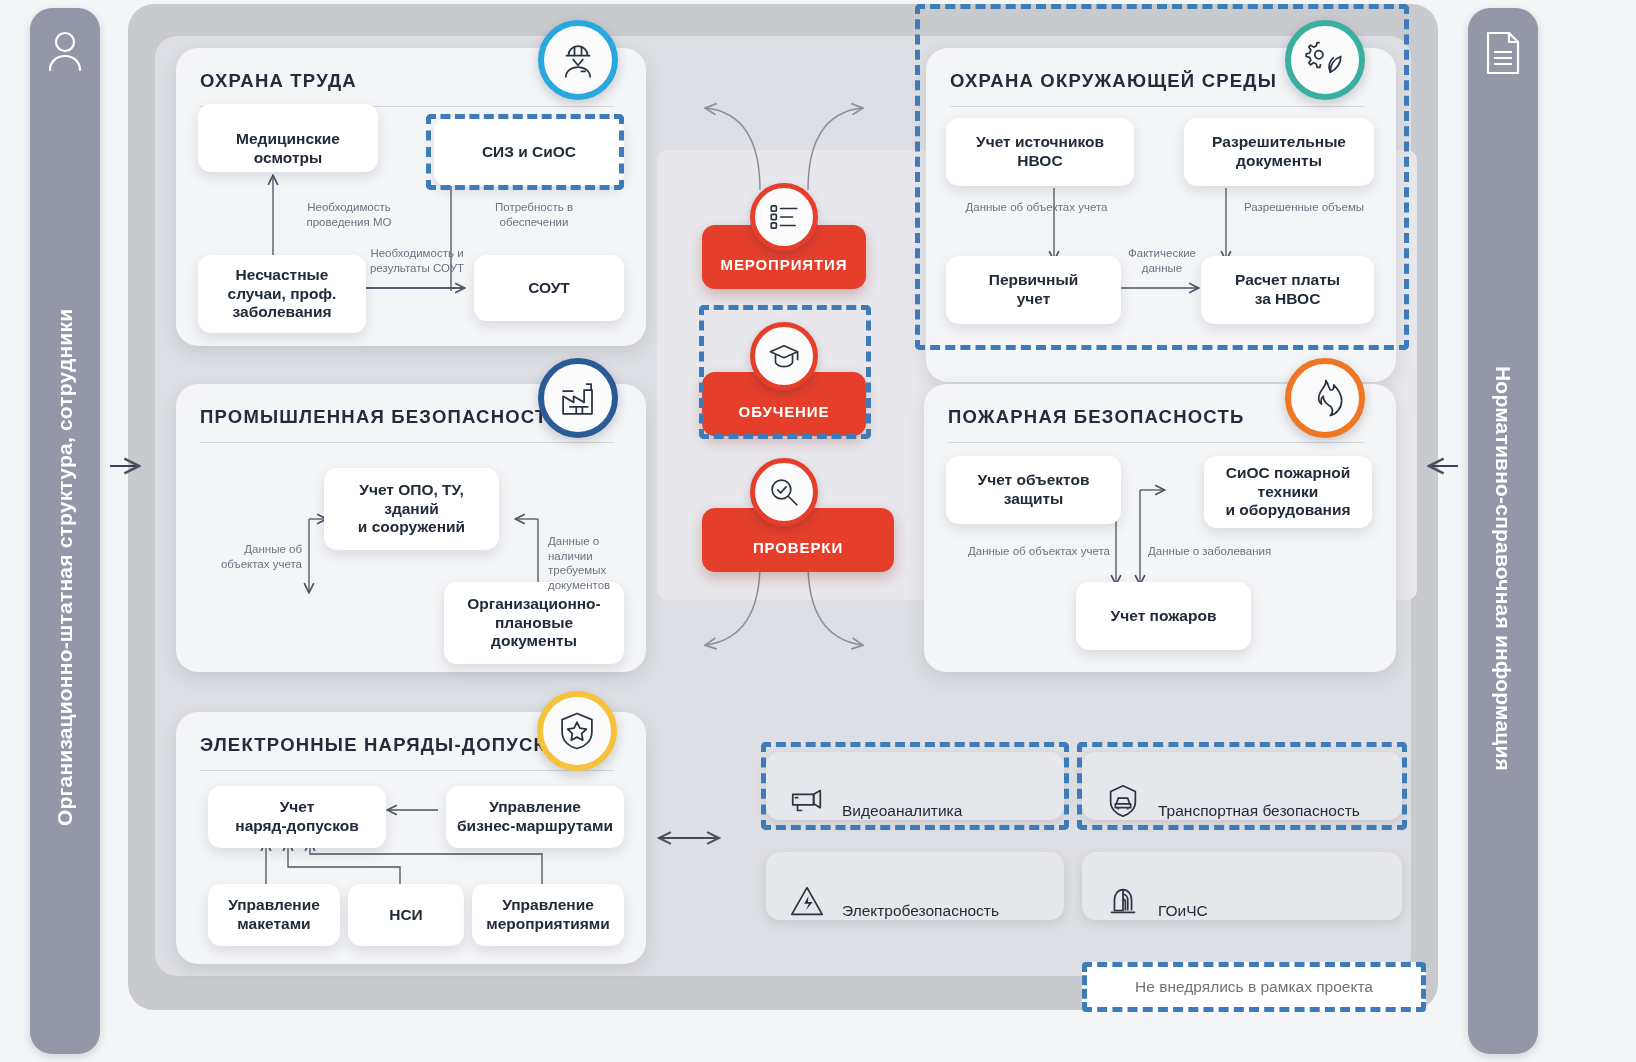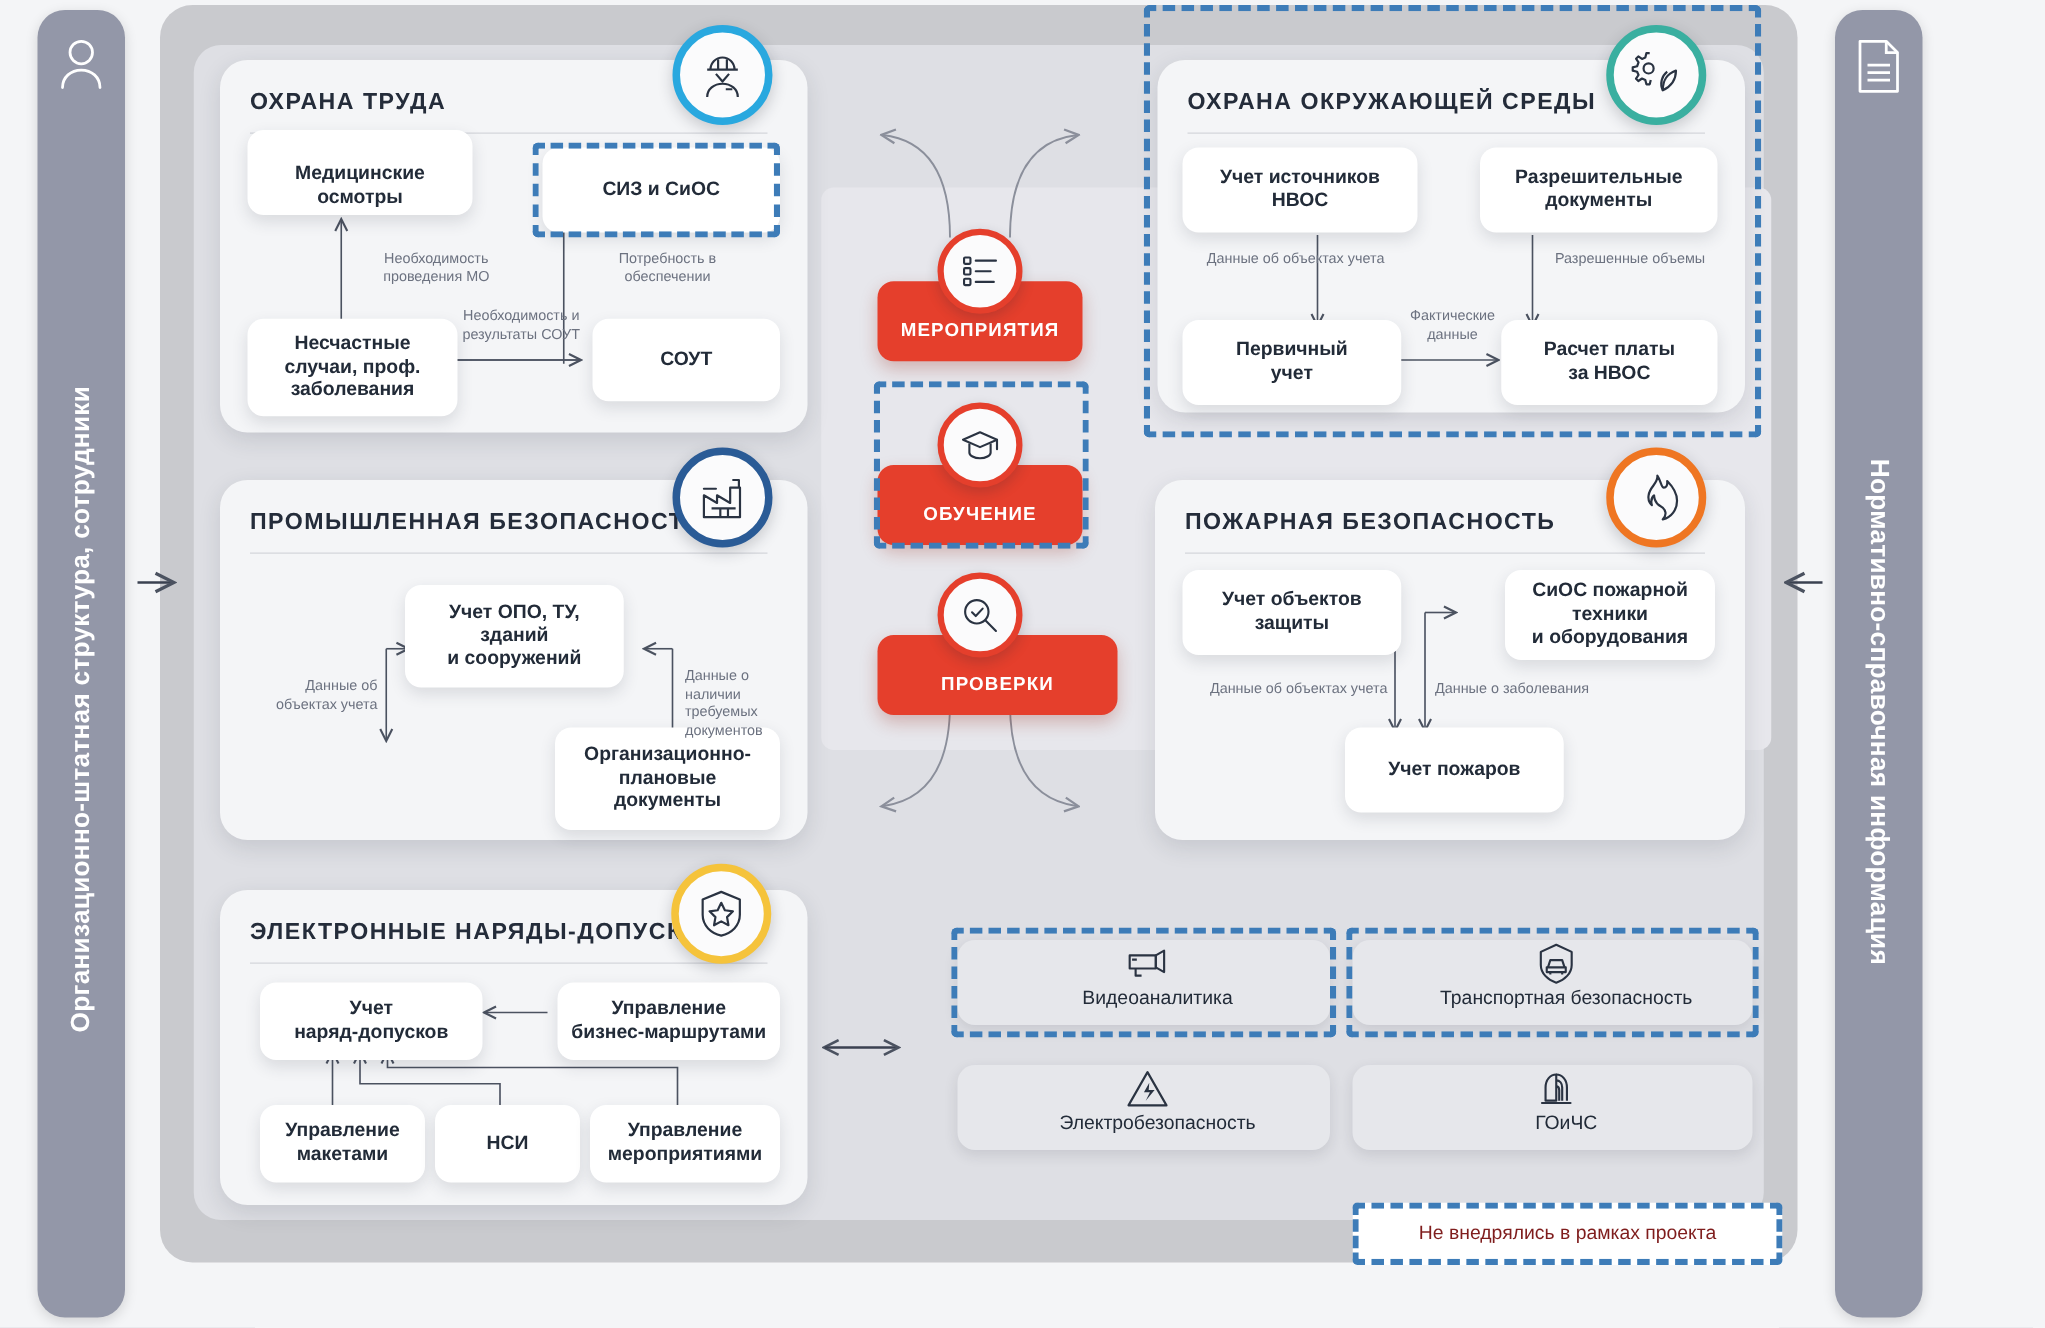--- a/index.html
+++ b/index.html
@@ -105,33 +105,33 @@
     position:absolute;width:68px;height:68px;border-radius:50%;
     background:#fbfbfc;border:5px solid #e53f2c;box-sizing:border-box;
     display:flex;align-items:center;justify-content:center;
     box-shadow:0 4px 10px rgba(30,36,50,.2);
   }
   .pill-badge svg{width:34px;height:34px;}
 
   
   .tile{
     position:absolute;background:#e6e7eb;border-radius:14px;
-    display:flex;align-items:center;
+    display:flex;align-items:flex-end;
     box-shadow:0 4px 11px rgba(40,45,60,.12);
-    box-sizing:border-box;padding-left:22px;flex-direction:column;
+    box-sizing:border-box;padding-left:22px;
   }
   .tile .ticon{width:38px;height:38px;flex:0 0 38px;margin-right:16px;}
   .tile .tlabel{font-size:15.5px;font-weight:normal;color:#222b38;}
 
   
   #legend{
     position:absolute;left:1082px;top:962px;width:344px;height:50px;
     background:#ffffff;border:5px dashed #3d7cb8;border-radius:4px;
     box-sizing:border-box;display:flex;align-items:center;justify-content:center;
-    font-size:15.5px;color:#7f1d1d;
+    font-size:15.5px;color:#737373;
   }
 </style>
 </head>
 <body>
 
 <div id="stage">
 
   <div id="outer-panel"></div>
   <div id="inner-panel"></div>
   <div id="center-panel"></div>
@@ -231,21 +231,21 @@
     <svg viewBox="0 0 48 48" fill="none" stroke="#2a3342" stroke-width="2" stroke-linejoin="round">
       <path d="M13 19a11 11 0 0 1 22 0"></path>
       <path d="M10 19h28"></path>
         <path d="M20 9.5V19M28 9.5V19"></path>
       <path d="M18 23l6 7 6-7"></path>
       <path d="M10 44c0-7 6.3-12 14-12s14 5 14 12"></path>
       <path d="M27 37h6"></path>
     </svg>
   </div>
 
-  <div class="domain" id="d-env" style="left:926px;top:48px;width:470px;height:282px;">
+  <div class="domain" id="d-env" style="left:926px;top:48px;width:470px;height:334px;">
     <div class="domain-title">ОХРАНА ОКРУЖАЮЩЕЙ СРЕДЫ</div>
     <div class="domain-rule"></div>
 
     <svg class="edges">
       <defs>
         <marker id="a2" markerWidth="9" markerHeight="9" refX="7.4" refY="4.5" orient="auto">
           <path d="M0.6,0.8 L8,4.5 L0.6,8.2" fill="none" stroke="#4b5260" stroke-width="1.3"></path>
         </marker>
       </defs>
       <path d="M128,140 L128,212" fill="none" stroke="#4b5260" stroke-width="1.3" marker-end="url(#a2)"></path>

